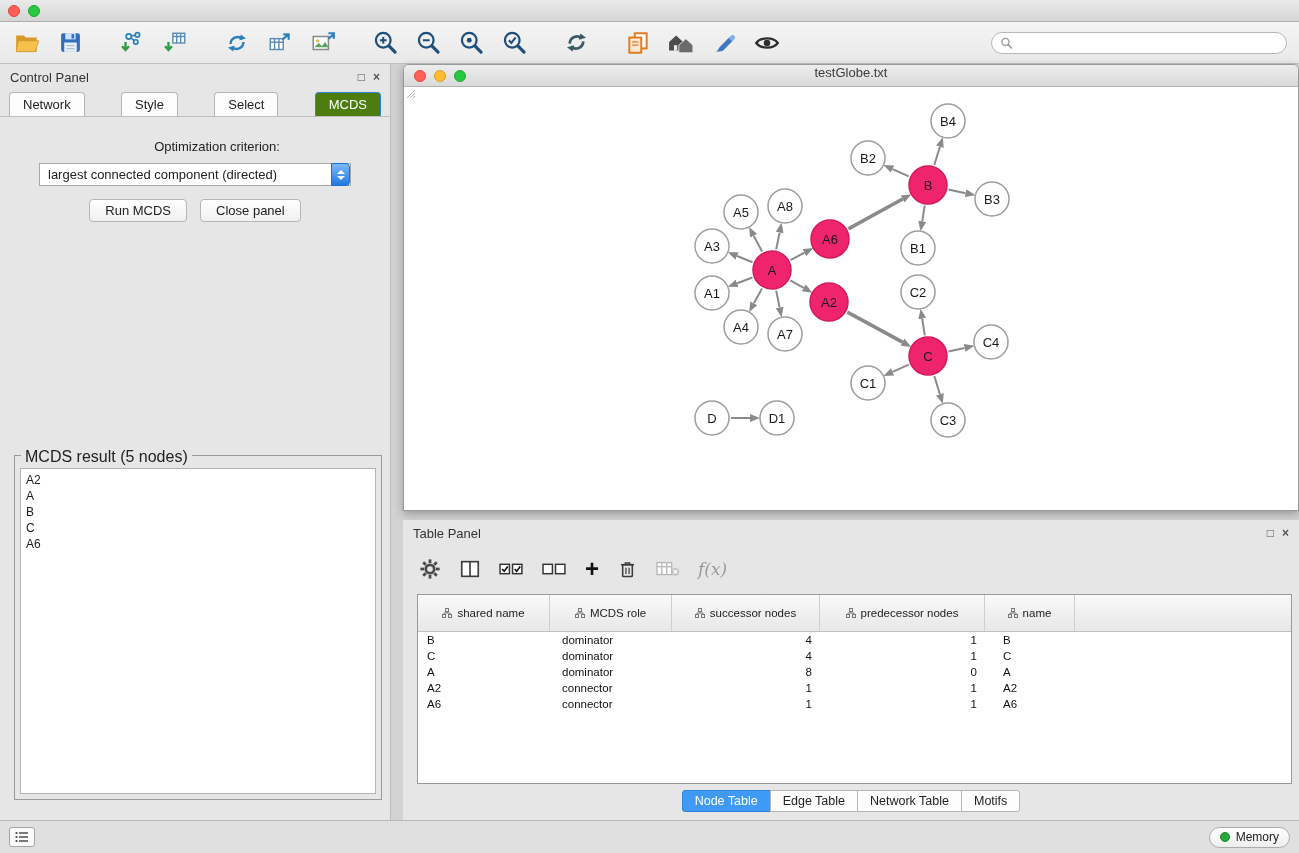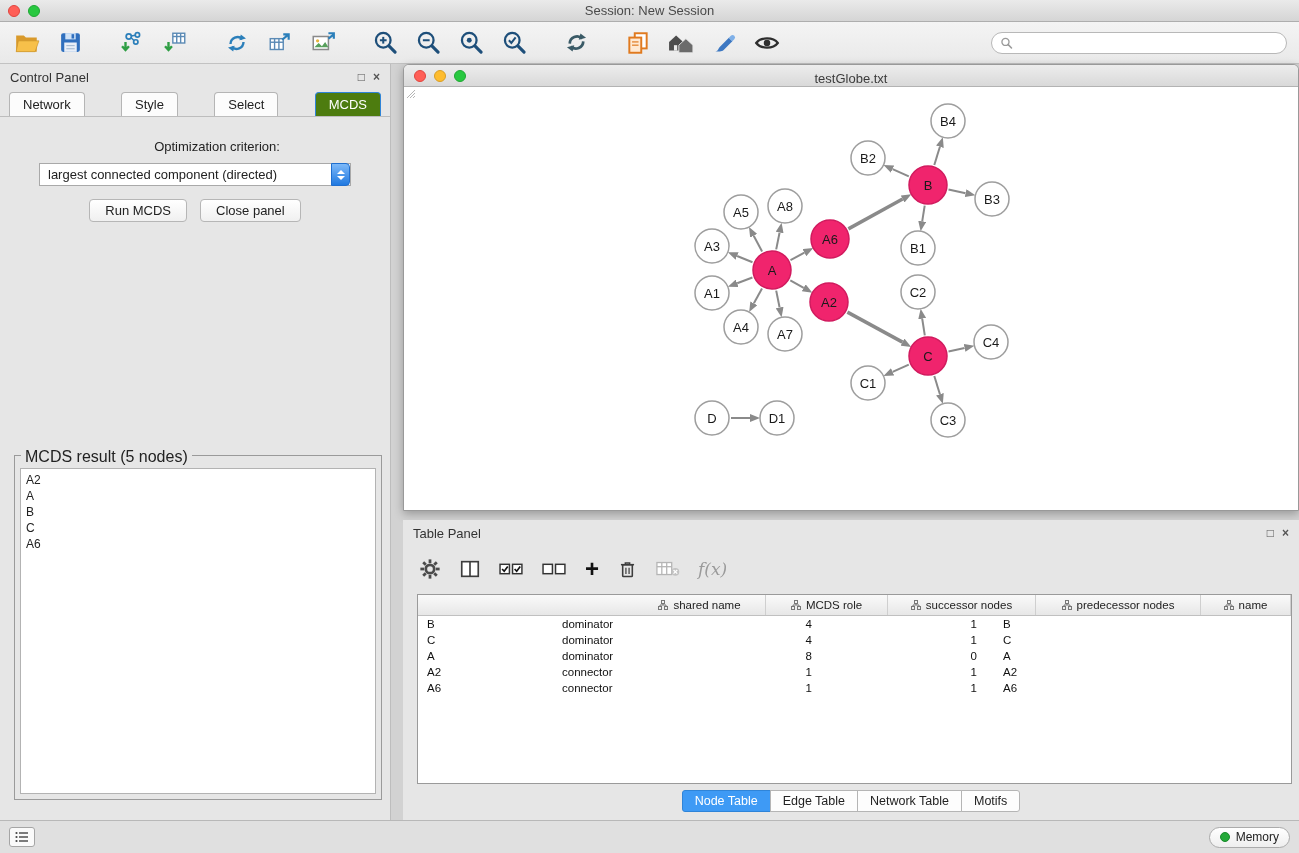--- a/index.html
+++ b/index.html
@@ -104,21 +104,21 @@
   
   .net-window {
     position:absolute; left:403px; top:64px; width:896px; height:447px;
     background:#fff; border:1px solid #999;
     border-radius:6px 6px 0 0;
     box-shadow:0 3px 10px rgba(0,0,0,0.28);
   }
   .net-titlebar {
     height:22px; background:linear-gradient(#ededed,#d9d9d9);
     border-bottom:1px solid #b3b3b3; border-radius:5px 5px 0 0;
-    display:flex; align-items:flex-end; position:relative;
+    display:flex; align-items:flex-start; position:relative;
   }
   .net-titlebar .tl-group { left:10px; }
   .net-titlebar .title { width:100%; text-align:center; font-size:13px; color:#3c3c3c; }
   .net-content { position:relative; width:894px; height:423px; background:#fff; overflow:hidden; }
   .net-content svg { position:absolute; left:0; top:0; }
   .resize-grip { position:absolute; right:1px; bottom:1px; }
   
   .table-panel {
     position:absolute; left:403px; top:520px; width:896px; height:300px;
     background:#e6e6e6;
@@ -127,21 +127,21 @@
     height:42px; display:flex; align-items:center; padding:0 16px; gap:18px;
     margin-top:2px;
   }
   .tp-ico { display:flex; align-items:center; justify-content:center; cursor:default; }
   .plus-ico { font-size:24px; font-weight:bold; color:#111; line-height:20px; }
   .fx-label { font-family:"DejaVu Serif",serif; font-style:italic; font-size:17px; color:#9a9a9a; }
   .tbl-container {
     position:absolute; left:14px; top:74px; width:875px; height:190px;
     background:#fff; border:1px solid #9a9a9a; overflow:hidden;
   }
-  .tbl-header { display:flex; height:21px; background:linear-gradient(#fafafa,#e7e7e7); border-bottom:1px solid #c0c0c0;justify-content:flex-end; }
+  .tbl-header { display:flex; height:37px; background:linear-gradient(#fafafa,#e7e7e7); border-bottom:1px solid #c0c0c0; }
   .th {
     display:flex; align-items:center; justify-content:center; gap:5px;
     font-size:11.5px; color:#222; border-right:1px solid #cfcfcf; height:100%;
   }
   .tr { display:flex; height:16px; align-items:center; }
   .td { font-size:11.5px; color:#111; overflow:hidden; white-space:nowrap; height:100%; display:flex; align-items:center; }
   .c0 { width:132px; } .c1 { width:122px; } .c2 { width:148px; } .c3 { width:165px; } .c4 { width:90px; }
   .td.c0 { padding-left:9px; } .td.c1 { padding-left:12px; }
   .td.c2 { justify-content:flex-end; padding-right:8px; }
   .td.c3 { justify-content:flex-end; padding-right:8px; }
@@ -174,21 +174,20 @@
   .mem-dot { width:10px; height:10px; border-radius:50%; background:#23a838; border:1px solid #188a2a; }
 </style>
 </head>
 <body>
 
 <div class="titlebar">
   <div class="tl-group">
     <span class="tl red"></span>
     <span class="tl green"></span>
   </div>
-  <div class="title">Session: New Session</div>
 </div>
 
 <div class="toolbar">
   <div class="tb-btn">
     <svg width="26" height="26" viewBox="0 0 24 24">
       <path d="M2 5h7l2 2h10v13H2z" fill="#d99a2b"></path>
       <path d="M4 10h19l-3.5 10H2z" fill="#f7c04a" stroke="#c8922a" stroke-width="0.6"></path>
     </svg>
   </div>
   <div class="tb-btn">

